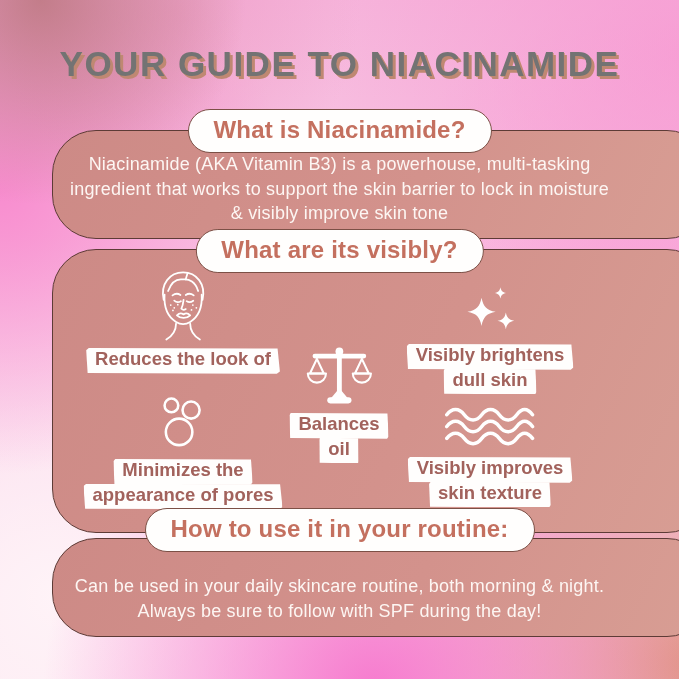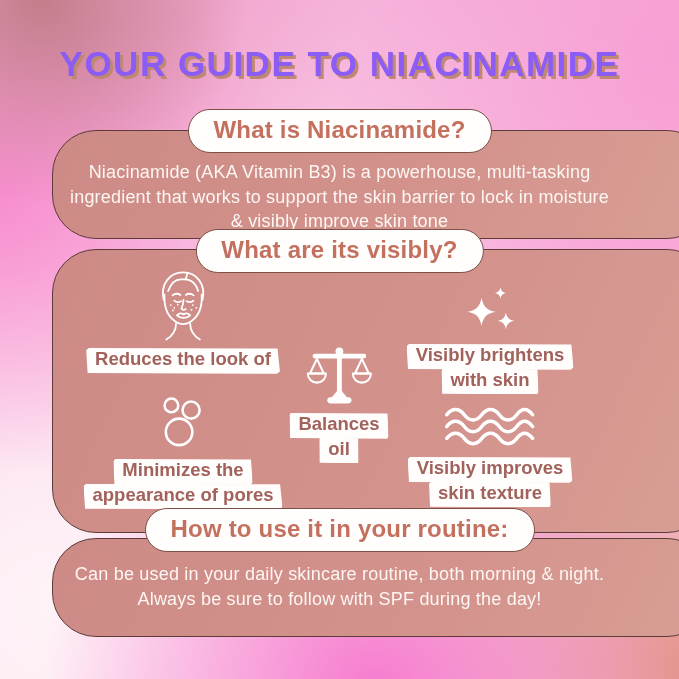--- a/index.html
+++ b/index.html
@@ -12,48 +12,48 @@
       radial-gradient(circle at 0% 28%, rgba(248,138,206,.95), rgba(248,138,206,0) 34%),
       radial-gradient(circle at 100% 8%, rgba(247,152,210,.75), rgba(247,152,210,0) 38%),
       radial-gradient(circle at 96% 45%, rgba(250,160,215,.8), rgba(250,160,215,0) 40%),
       radial-gradient(circle at 55% 102%, rgba(246,116,204,.95), rgba(246,116,204,0) 42%),
       radial-gradient(circle at 102% 98%, rgba(224,148,132,.98), rgba(224,148,132,0) 32%),
       radial-gradient(circle at 8% 88%, rgba(255,244,248,.95), rgba(255,244,248,0) 42%),
       linear-gradient(180deg, #f6b4db 0%, #f9cde7 45%, #fbe4ef 100%);
   }
   .page-title {
     position:absolute; top:44px; left:0; right:0; text-align:center;
-    font-size:35px; font-weight:bold; letter-spacing:1.5px; color:#8b5cf6;
+    font-size:35px; font-weight:bold; letter-spacing:1.5px; color:#737373;
     text-shadow: 3px 3px 0 #bf8872, 1px 1px 0 #cf9a82;
   }
   .panel {
     position:absolute; left:52px; width:659px; box-sizing:border-box;
     background:linear-gradient(115deg,#cd8a86 0%, #d3928c 55%, #d89e94 100%);
     border:1.5px solid #5d3b36; border-radius:44px; z-index:1;
   }
   .pill {
     position:absolute; left:50%; transform:translateX(-50%); z-index:3;
     background:#fffefd; border:1.6px solid #7c5046; border-radius:30px;
     padding:6px 25px 8px; color:#c4705f; font-weight:bold; font-size:24px;
     white-space:nowrap; letter-spacing:.2px;
   }
   .panel-body {
     position:absolute; left:0; right:0; text-align:center;
     color:#fdf6f3; font-size:18px; line-height:1.37; letter-spacing:.2px;
   }
   #panel-what  { top:130px; height:109px; }
   #pill-what   { top:109px; }
   #body-what   { top:152px; }
-  #body-what .inner { max-width:556px; margin:8px auto; }
+  #body-what .inner { max-width:556px; margin:0 auto; }
   #panel-benefits { top:249px; height:284px; }
   #pill-benefits  { top:229px; }
   #panel-usage { top:538px; height:99px; }
   #pill-usage  { top:508px; }
   #body-usage  { top:560px; }
-  #body-usage .inner { max-width:548px; margin:2px auto; }
+  #body-usage .inner { max-width:548px; margin:14px auto; }
 
   .b-item { position:absolute; display:flex; flex-direction:column; align-items:center; z-index:2; }
   .b-item svg { display:block; }
   .labels { display:flex; flex-direction:column; align-items:center; }
   .strip {
     background:#fffefd; color:#a2625c; font-weight:bold; font-size:18.5px;
     line-height:1.12; padding:1px 9px 4px; white-space:nowrap;
     clip-path:polygon(0 9%, 1.4% 0, 98.8% 2%, 100% 91%, 98.4% 100%, .8% 97%);
   }
   .strip + .strip { margin-top:-1px; }
@@ -122,21 +122,21 @@
         <path id="st" d="M0 -15 C 1.8 -5.5 5.5 -1.8 15 0 C 5.5 1.8 1.8 5.5 0 15 C -1.8 5.5 -5.5 1.8 -15 0 C -5.5 -1.8 -1.8 -5.5 0 -15 Z"></path>
       </defs>
       <g fill="#ffffff">
         <use href="#st" transform="translate(23 32) scale(1.05)"></use>
         <use href="#st" transform="translate(44 11) scale(0.42)"></use>
         <use href="#st" transform="translate(50 42) scale(0.62)"></use>
       </g>
     </svg>
     <div class="labels">
       <span class="strip">Visibly brightens</span>
-      <span class="strip">with skin</span>
+      <span class="strip">dull skin</span>
     </div>
   </div>
 
   <div class="b-item" id="b-scale">
     <svg width="68" height="64" viewBox="0 0 78 74">
       <g fill="#ffffff" stroke="none">
         <circle cx="39" cy="7.5" r="4.5"></circle>
         <rect x="8" y="10" width="62" height="5.5" rx="2.7"></rect>
         <rect x="36.2" y="12" width="5.6" height="44" rx="2.2"></rect>
         <path d="M39 50 L29 62 H49 Z"></path>

